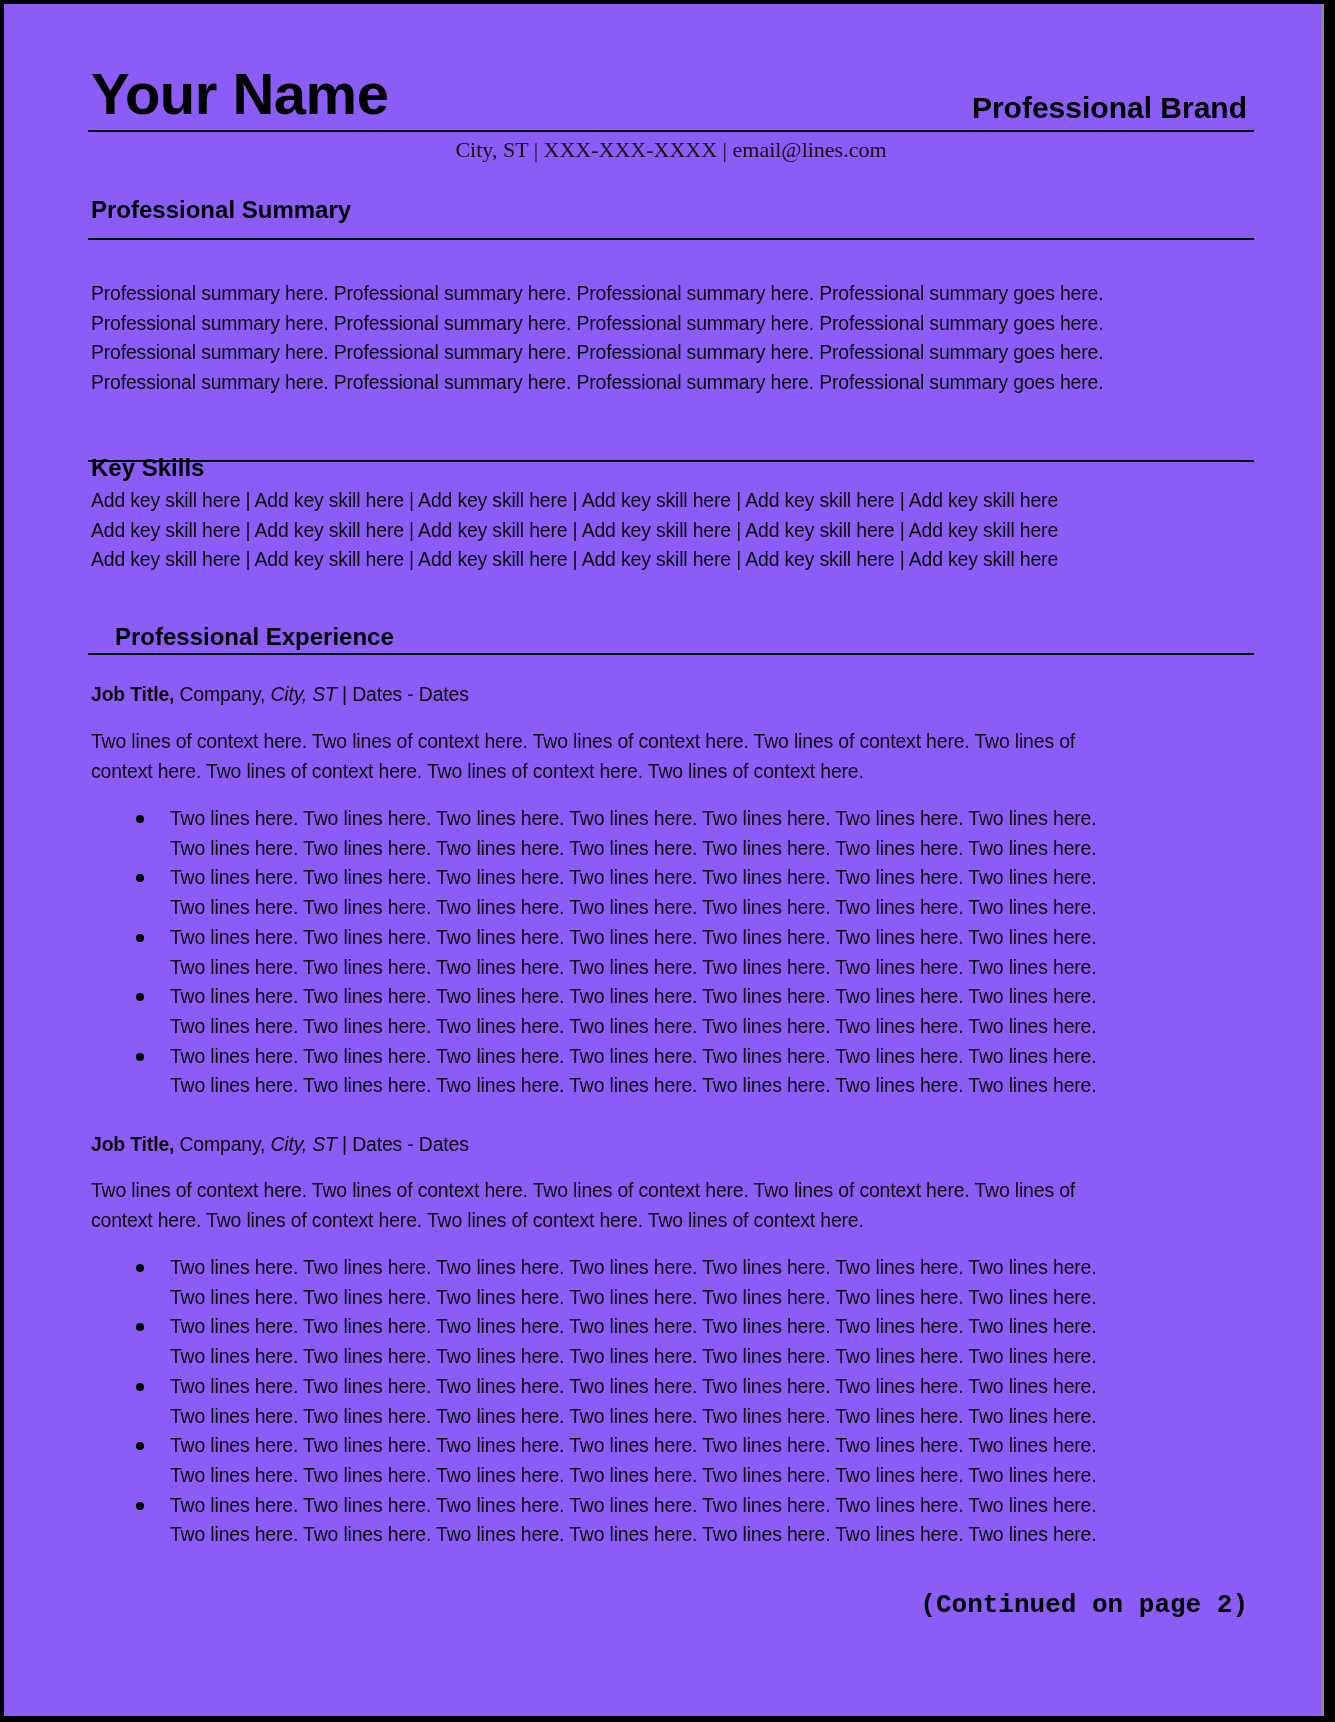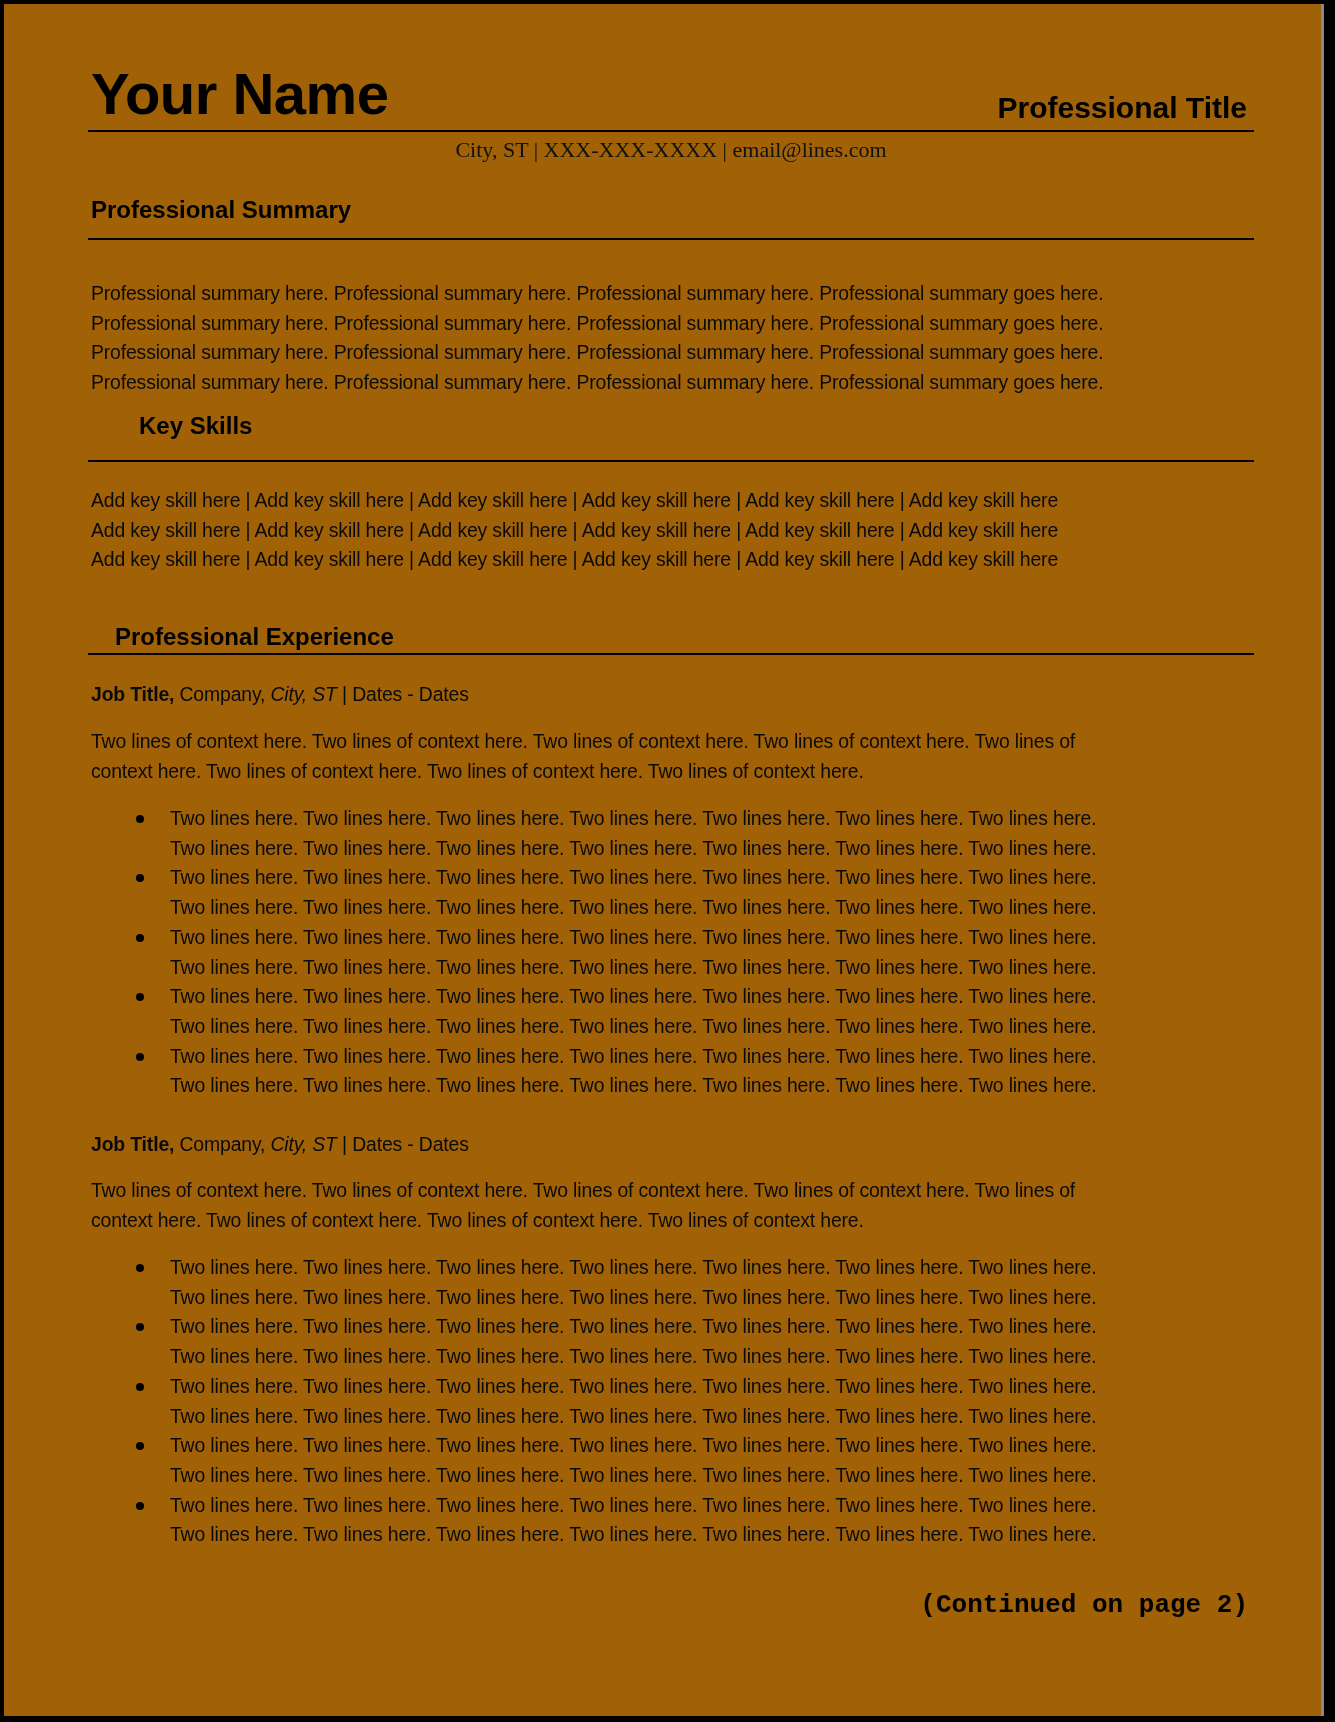--- a/index.html
+++ b/index.html
@@ -4,21 +4,21 @@
 <style>
   html, body { margin: 0; padding: 0; }
   body {
     width: 1335px; height: 1722px; overflow: hidden;
     background: #000000;
     position: relative;
   }
   .page {
     position: absolute; left: 4px; top: 4px;
     width: 1320px; height: 1712px;
-    background: #a16207;
+    background: #8b5cf6;
     border-right: 3px solid #8a8a8a;
     box-sizing: border-box;
   }
   .abs { position: absolute; white-space: nowrap; color: #000; }
   .name {
     left: 87px; top: 58px;
     font-family: "Liberation Sans", sans-serif;
     font-weight: bold; font-size: 58px; line-height: 64px;
     letter-spacing: -0.5px;
   }
@@ -61,34 +61,34 @@
     font-family: Liberation Mono, monospace;
     font-weight: bold; font-size: 26px; line-height: 30px;
   }
 </style>
 </head>
 <body>
 
 <div class="page">
 
   <div class="abs name">Your Name</div>
-  <div class="abs brand">Professional Title</div>
+  <div class="abs brand">Professional Brand</div>
   <div class="rule" style="top:126px;"></div>
   <div class="abs contact">City, ST | XXX-XXX-XXXX | email@lines.com</div>
 
   <div class="abs section-heading" style="top:191px;">Professional Summary</div>
   <div class="rule" style="top:234px;"></div>
   <div class="block body-text" style="top:275px;">
     <span class="line">Professional summary here. Professional summary here. Professional summary here. Professional summary goes here.</span>
     <span class="line">Professional summary here. Professional summary here. Professional summary here. Professional summary goes here.</span>
     <span class="line">Professional summary here. Professional summary here. Professional summary here. Professional summary goes here.</span>
     <span class="line">Professional summary here. Professional summary here. Professional summary here. Professional summary goes here.</span>
   </div>
 
-  <div class="abs section-heading" style="top:407px;margin-left:48px;">Key Skills</div>
+  <div class="abs section-heading" style="top:449px;">Key Skills</div>
   <div class="rule" style="top:456px;"></div>
   <div class="block body-text" style="top:482px;">
     <span class="line">Add key skill here | Add key skill here | Add key skill here | Add key skill here | Add key skill here | Add key skill here</span>
     <span class="line">Add key skill here | Add key skill here | Add key skill here | Add key skill here | Add key skill here | Add key skill here</span>
     <span class="line">Add key skill here | Add key skill here | Add key skill here | Add key skill here | Add key skill here | Add key skill here</span>
   </div>
 
   <div class="abs section-heading" style="top:618px;margin-left:24px;">Professional Experience</div>
   <div class="rule" style="top:649px;"></div>
 

